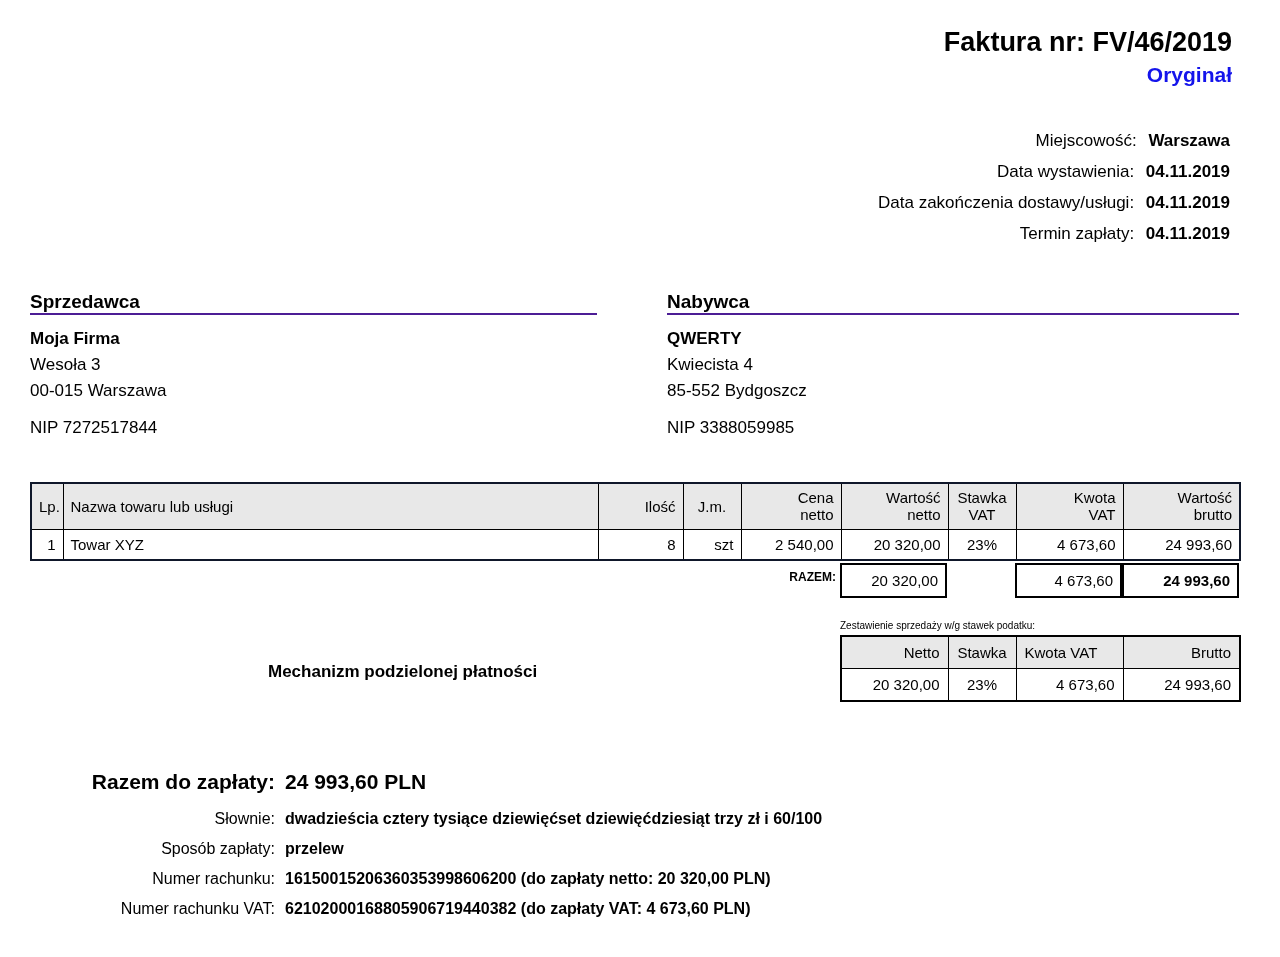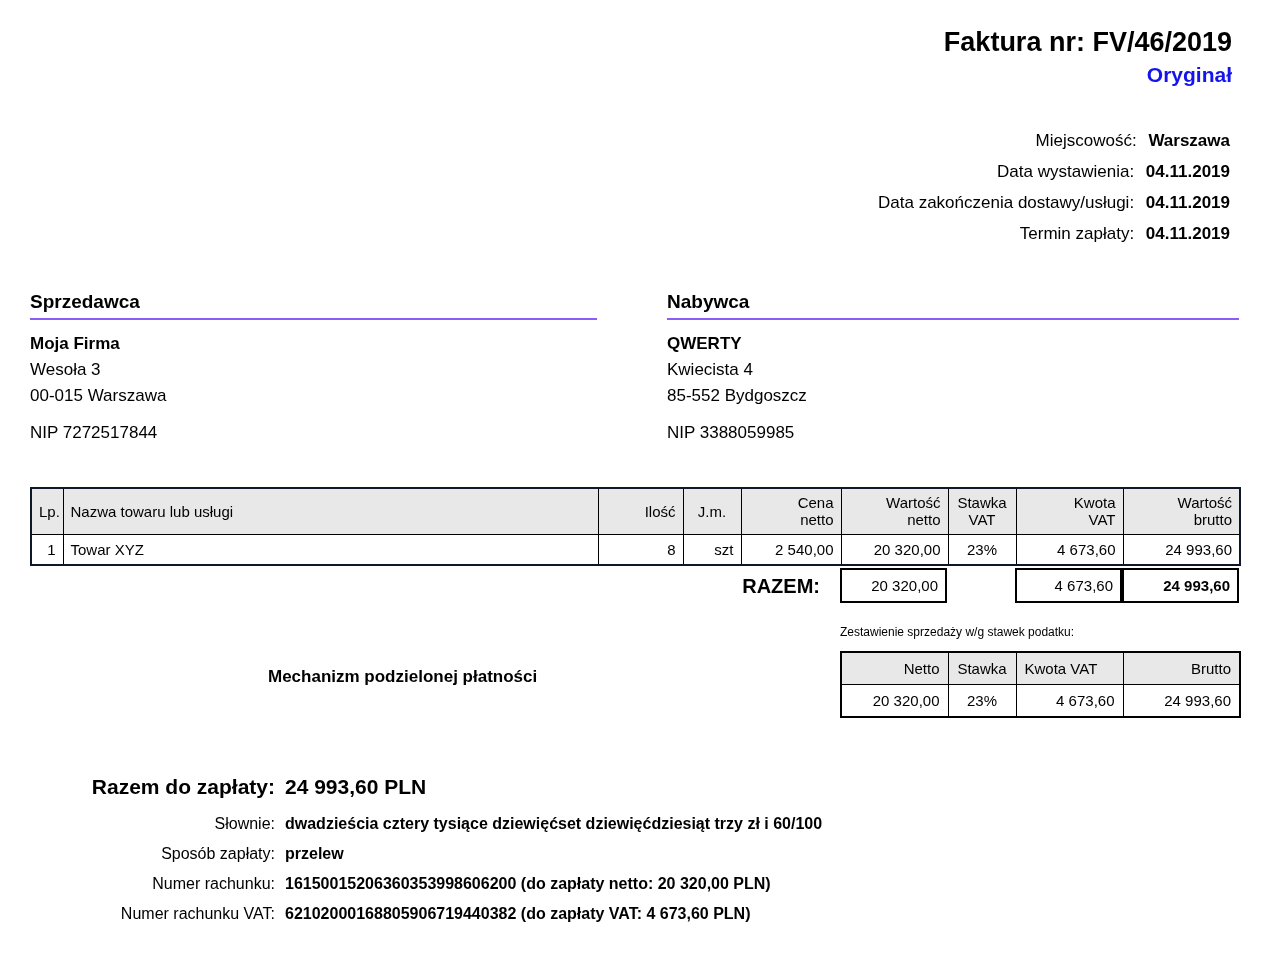--- a/index.html
+++ b/index.html
@@ -19,21 +19,21 @@
   
   .meta { text-align: right; padding-right: 50px; margin-top: 38px; font-size: 17px; padding-left: 40px; }
   .meta-row { line-height: 31px; white-space: nowrap; }
   .meta-label { font-weight: normal; }
   .meta-value { font-weight: bold; margin-left: 7px; }
 
   
   .parties { display: flex; margin: 42px 41px 0 30px; }
   .party-seller { width: 567px; margin-right: 70px; }
   .party-buyer  { flex: 1; }
-  .party-heading { font-size: 19px; font-weight: bold; padding-bottom: 5px; border-bottom: 2px solid #8b5cf6; }
+  .party-heading { font-size: 19px; font-weight: bold; border-bottom: 2px solid #4c1d95; }
   .party-name { font-size: 17px; font-weight: bold; margin-top: 14px; }
   .party-line { font-size: 17px; margin-top: 6px; }
   .party-nip  { font-size: 17px; margin-top: 17px; }
 
   
   table { border-collapse: collapse; table-layout: fixed; }
   .items { margin: 44px 0 0 30px; width: 1209px; border: 2px solid #0f172a; }
   .items th {
     background: var(--header-bg, #e8e8e8);
     border: 1px solid #000;
@@ -44,29 +44,29 @@
   .items td { border: 1px solid #000; font-size: 15px; padding: 6px 7px; height: 31px; }
   .al { text-align: left; } .ar { text-align: right; } .ac { text-align: center; }
   .lp-head { font-size: 12px; text-align: left; }
 
   
   .totals {
     display: grid;
     grid-template-columns: 32px 535px 85px 58px 100px 107px 68px 107px 117px;
     margin: 2px 0 0 30px; font-size: 15px;
   }
-  .razem-label { grid-column: 1 / 6; text-align: right; font-weight: bold; font-size: 20px; padding: 7px 20px 0 0; }
+  .razem-label { grid-column: 1 / 6; text-align: right; font-weight: bold; font-size: 12px; padding: 7px 4px 0 0; }
   .tbox { border: 2px solid #000; text-align: right; padding: 7px 7px; }
   .tbox-gross { font-weight: bold; }
 
   
   .summary-section { position: relative; height: 96px; margin-top: 22px; }
   .mechanism { position: absolute; left: 268px; top: 42px; font-size: 17px; font-weight: bold; }
   .vat-summary { position: absolute; left: 840px; top: 0; width: 399px; }
-  .vat-title { font-size: 12px; margin-bottom: 12px; }
+  .vat-title { font-size: 10px; margin-bottom: 4px; }
   .vat-table { width: 399px; border: 2px solid #000; }
   .vat-table th {
     background: var(--header-bg, #e8e8e8); border: 1px solid #000;
     font-weight: normal; font-size: 15px; padding: 7px 8px; height: 31px;
   }
   .vat-table td { border: 1px solid #000; font-size: 15px; padding: 7px 8px; height: 31px; }
 
   
   .pay { margin: 52px 0 0 30px; }
   .pay-row { display: flex; align-items: baseline; line-height: 30px; }

